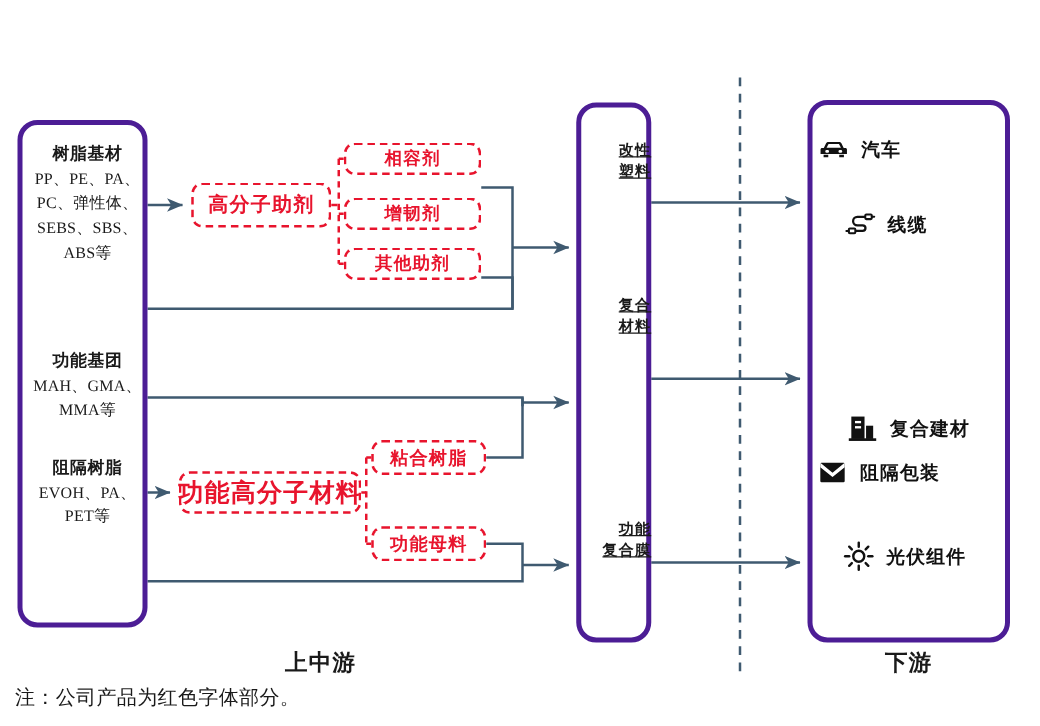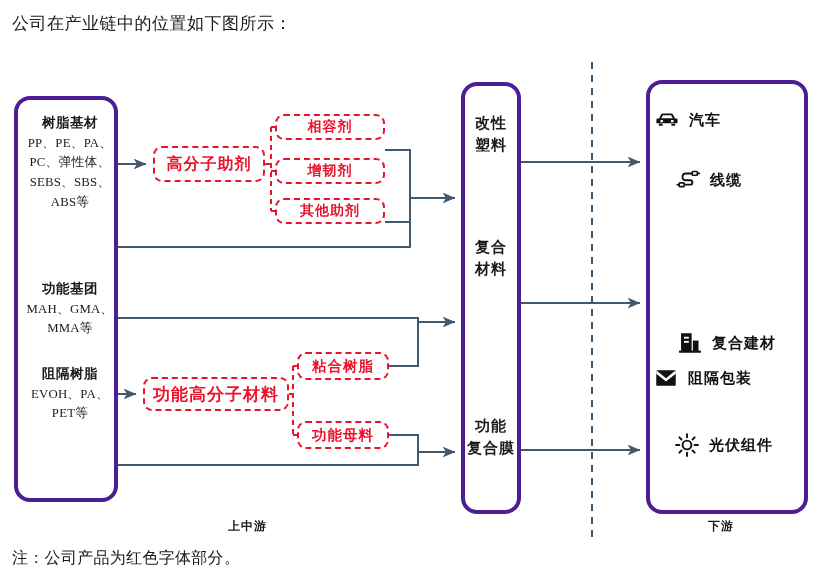--- a/index.html
+++ b/index.html
@@ -94,36 +94,37 @@
     background: #ffffff;
     box-sizing: border-box;
     white-space: nowrap;
     font-family: "Liberation Sans", "DejaVu Sans", sans-serif;
     letter-spacing: 1px;
   }
   #rb-polymer-additive   { left: 153px; top: 146px; width: 112px; height: 36px; font-size: 16px; }
   #rb-compatibilizer     { left: 275px; top: 114px; width: 110px; height: 26px; font-size: 14px; }
   #rb-toughener         { left: 275px; top: 158px; width: 110px; height: 26px; font-size: 14px; }
   #rb-other-additive     { left: 275px; top: 198px; width: 110px; height: 26px; font-size: 14px; }
-  #rb-functional-polymer { left: 143px; top: 377px; width: 146px; height: 34px; font-size: 17px; }
+  #rb-functional-polymer { left: 143px; top: 377px; width: 146px; height: 34px; font-size: 20px; }
   #rb-adhesive-resin     { left: 297px; top: 352px; width: 92px; height: 28px; font-size: 14.5px; }
   #rb-masterbatch        { left: 297px; top: 421px; width: 92px; height: 28px; font-size: 14.5px; }
 
   
   .mid-label {
     position: absolute;
     left: 461px;
     width: 60px;
-    text-align: center;
-    font-size: 15px;
+    text-align: right;
+    font-size: 12px;
     font-weight: bold;
     line-height: 1.45;
     letter-spacing: 1px;
     font-family: "Liberation Sans", "DejaVu Sans", sans-serif;
     white-space: pre-line;
+    text-decoration: underline;
   }
   #mid-l0 { top: 112px; }
   #mid-l1 { top: 236px; }
   #mid-l2 { top: 415px; }
 
   
   .down-row {
     position: absolute;
     display: flex;
     align-items: center;
@@ -147,35 +148,34 @@
   #dr-0 { left: 654px; top: 107px; }
   #dr-1 { left: 675px; top: 167px; }
   #dr-2 { left: 653px; top: 232px; }
   #dr-3 { left: 677px; top: 298px; margin-top: 32px; }
   #dr-4 { left: 653px; top: 365px; }
   #dr-5 { left: 674px; top: 432px; }
 
   
   .stage-caption {
     position: absolute;
-    font-size: 12px;
+    font-size: 18px;
     font-weight: bold;
     letter-spacing: 1px;
     font-family: Liberation Sans, sans-serif;
     white-space: nowrap;
   }
   #cap-up   { left: 228px; top: 518px; }
   #cap-down { left: 708px; top: 518px; }
 </style>
 </head>
 <body>
 
 <div class="page">
 
-  <div id="intro-text">公司在产业链中的位置如下图所示：</div>
 
   <svg id="wire-layer" viewBox="0 0 832 581">
     <defs>
       <marker id="arrow" markerWidth="7" markerHeight="7" refX="6.2" refY="3.1" orient="auto">
         <path d="M0,0.4 L6.4,3.1 L0,5.8 L1.7,3.1 Z" fill="#3f5a70"></path>
       </marker>
     </defs>
     <g stroke="#3f5a70" stroke-width="2" fill="none">
 
       <line x1="118" y1="164" x2="146" y2="164" marker-end="url(#arrow)"></line>

